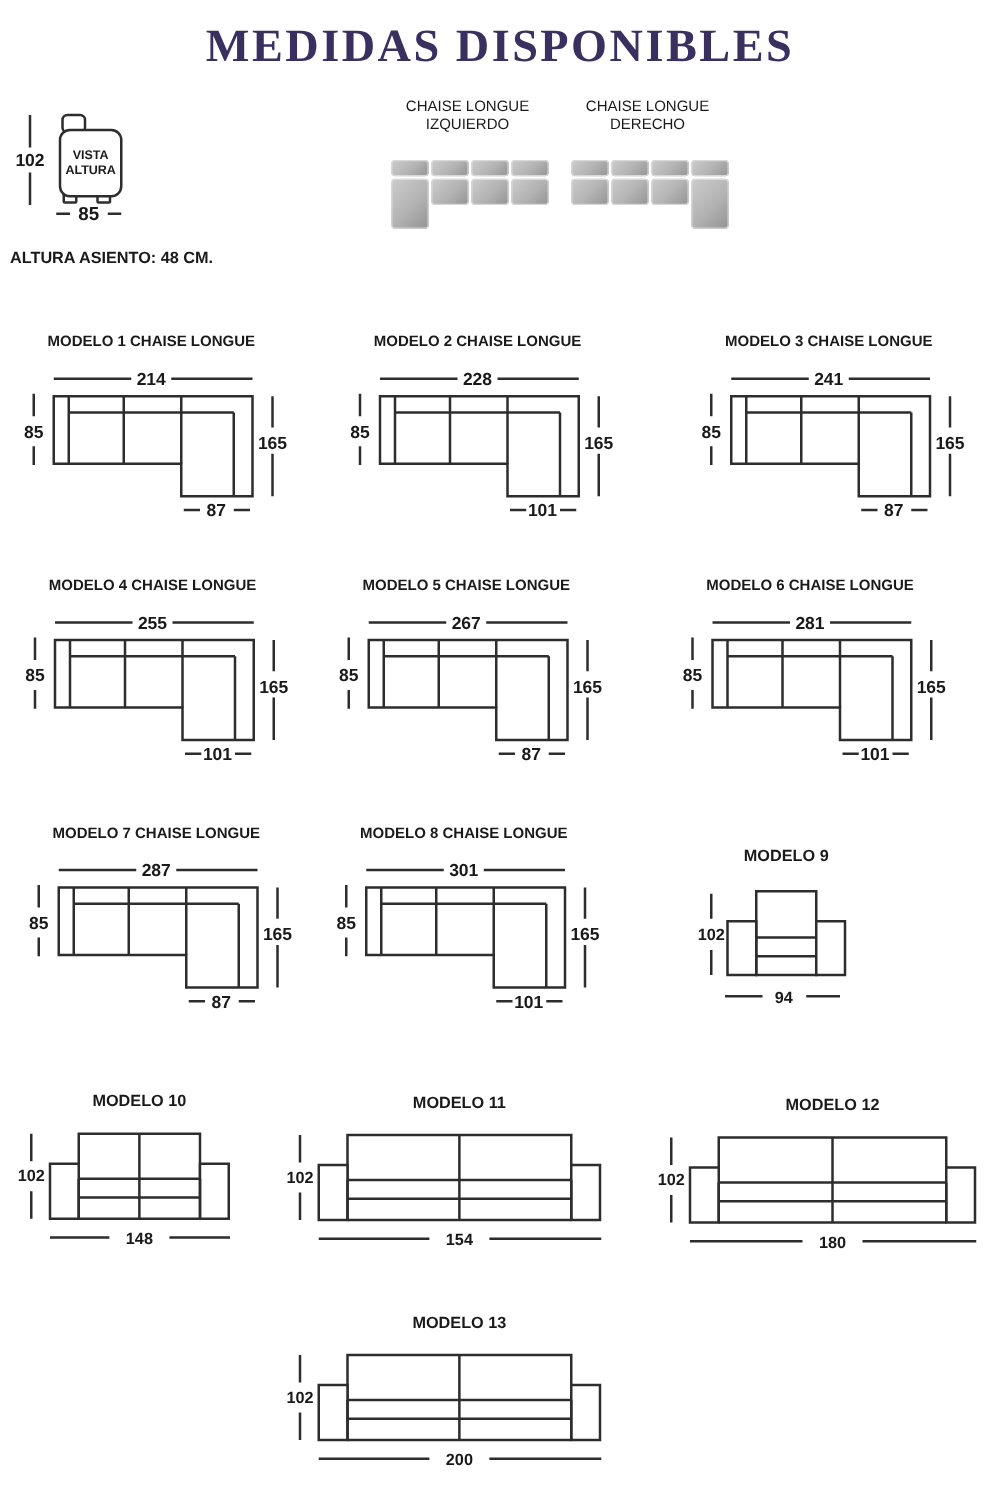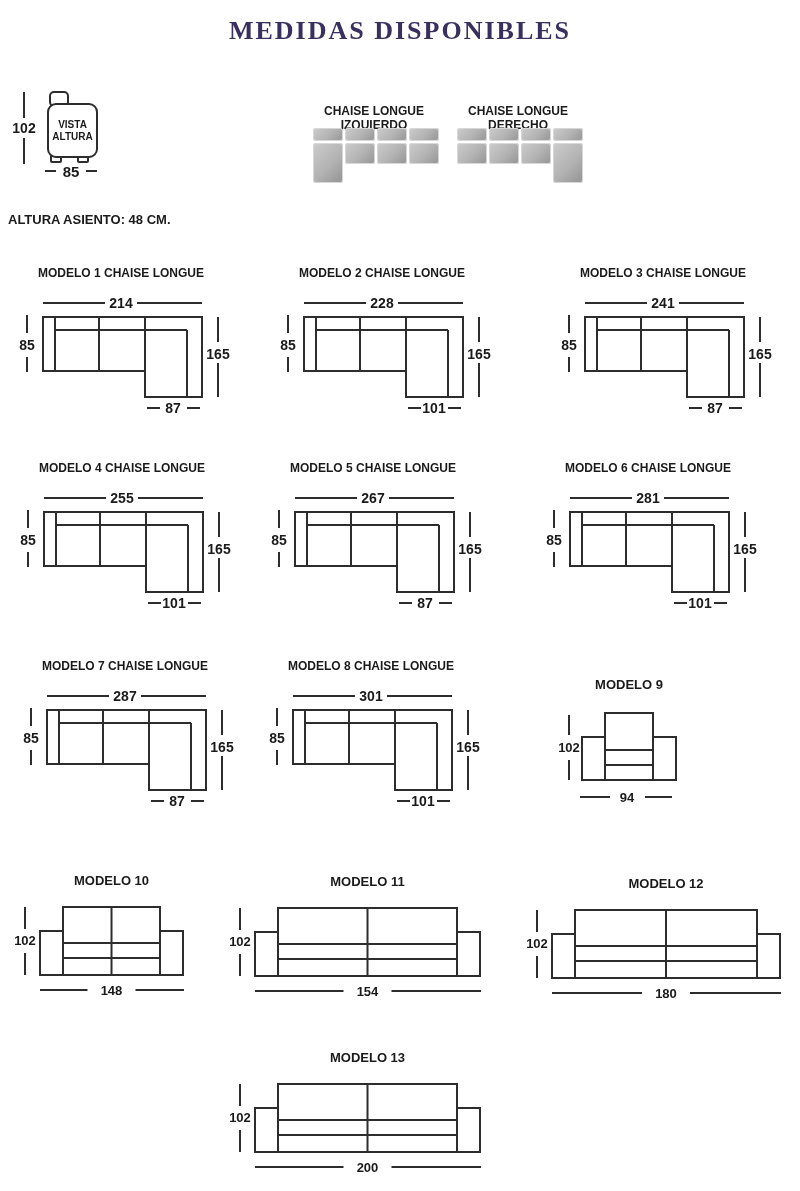--- a/index.html
+++ b/index.html
@@ -1,28 +1,28 @@
 <!DOCTYPE html>
 <html><head>
 <meta charset="utf-8">
 <style>
   html,body{margin:0;padding:0;background:#fff;}
   #canvas{position:relative;width:800px;height:1191px;background:#ffffff;overflow:hidden;
           font-family:"Liberation Sans",sans-serif;color:#1a1a1a;}
   .abs{position:absolute;}
   #page-title{left:0;top:16px;width:800px;text-align:center;
-      font-family:"Liberation Serif","DejaVu Serif",serif;font-size:26px;font-weight:600;
+      font-family:"Liberation Serif","DejaVu Serif",serif;font-size:37px;font-weight:600;
       letter-spacing:2px;color:#3a3060;}
-  .legend-label{top:104px;width:122px;text-align:center;font-weight:bold;font-size:12px;line-height:14px;}
+  .legend-label{top:78px;width:122px;text-align:center;font-weight:normal;font-size:12px;line-height:14px;}
   .cushion{position:absolute;border-radius:3px;
       background:linear-gradient(135deg,#cccccc 0%,#b3b3b3 55%,#939393 100%);
       box-shadow:inset 0 0 0 1px #d8d8d8;}
   .lineseg{position:absolute;background:#2d2d2d;}
   .dim-num{position:absolute;font-weight:bold;text-align:center;background:#fff;}
-  #note{left:8px;top:198px;font-size:13px;font-weight:bold;margin-top:14px;}
+  #note{left:8px;top:198px;font-size:13px;font-weight:bold;}
   #sv-body{left:47px;top:103px;width:51px;height:55px;border:2px solid #2d2d2d;border-radius:9px;
       background:#fff;z-index:2;display:flex;align-items:center;justify-content:center;box-sizing:border-box;}
   #sv-body .txt{font-size:10px;font-weight:bold;text-align:center;line-height:12px;}
   #sv-head{left:49px;top:91px;width:20px;height:16px;border:2px solid #2d2d2d;border-radius:5px;background:#fff;z-index:1;box-sizing:border-box;}
   .sv-foot{top:154px;width:12px;height:9px;border:2px solid #2d2d2d;border-radius:2px;background:#fff;z-index:1;box-sizing:border-box;}
   svg text{font-family:"Liberation Sans",sans-serif;font-weight:bold;fill:#1a1a1a;}
 </style>
 </head>
 <body>
 

